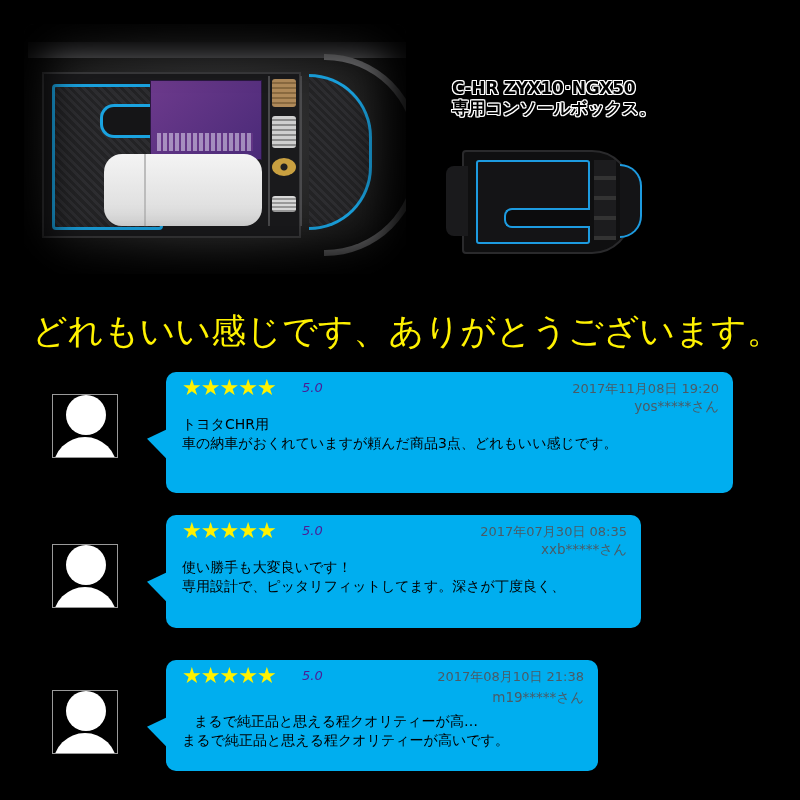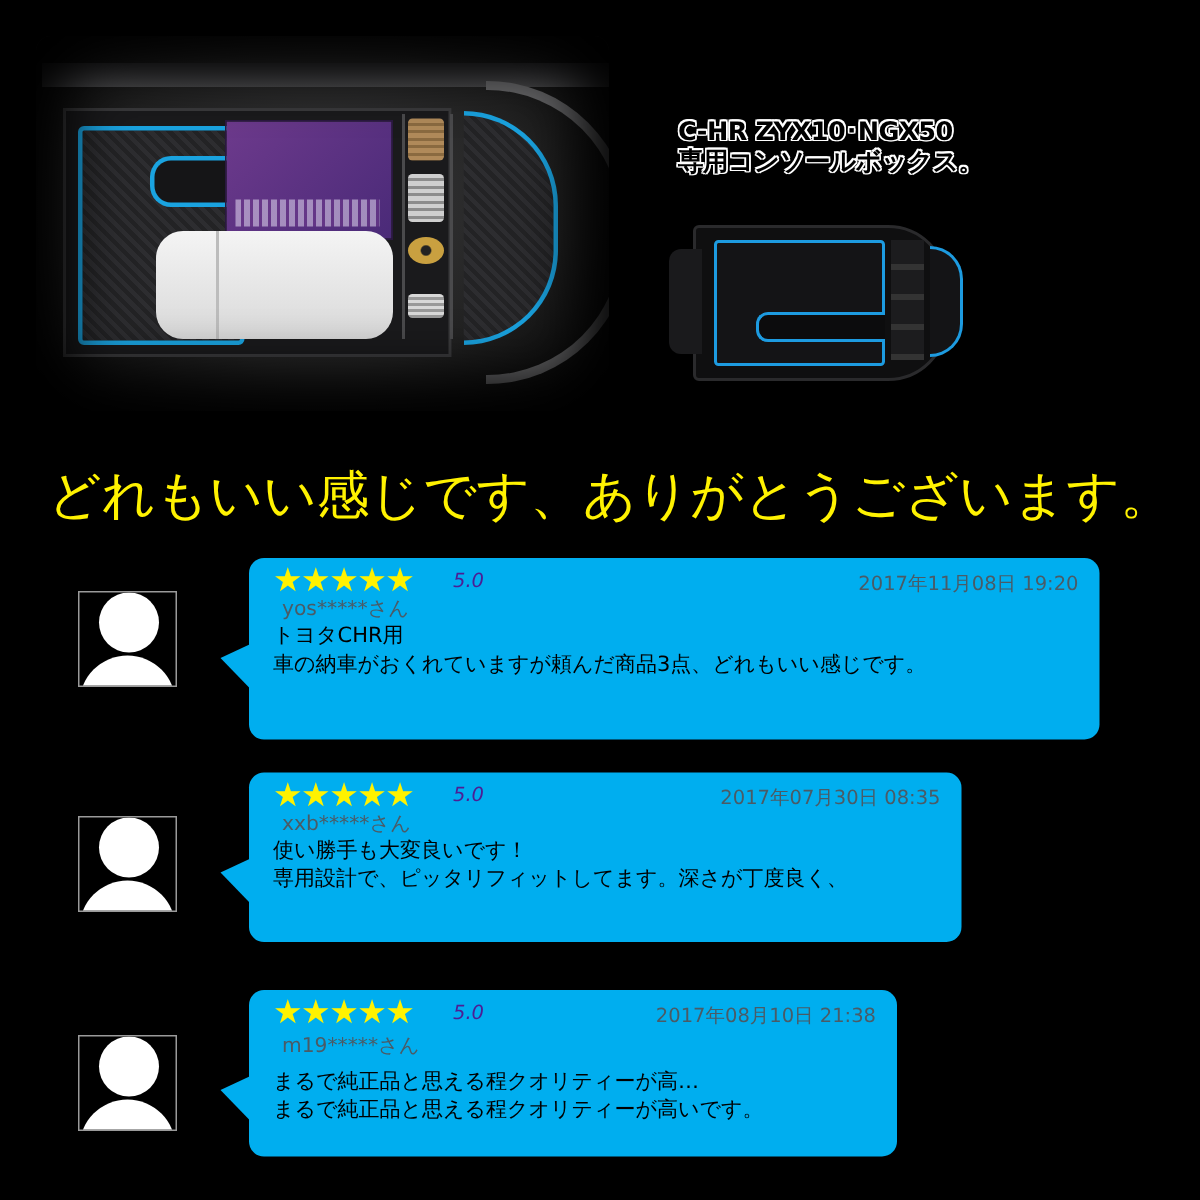--- a/index.html
+++ b/index.html
@@ -75,21 +75,21 @@
 
     .bubble { position: absolute; left: 166px; background: #00aeef; border-radius: 10px; box-sizing: border-box;
               padding: 6px 14px 6px 16px; color: #000; }
     .bubble .tail { position: absolute; left: -19px; width: 0; height: 0; border-style: solid;
                     border-width: 0 20px 30px 0; border-color: transparent #00aeef transparent transparent;
                     transform: skewY(-25deg); }
     .bubble .row1 { position: relative; height: 20px; }
     .stars { position: absolute; left: 0; top: -1px; color: #fff200; font-size: 22px; letter-spacing: -1px; line-height: 22px; }
     .score { position: absolute; left: 120px; top: 2px; font-size: 13px; color: #4c1d95; font-style: italic; }
     .date { position: absolute; right: 0; top: 2px; font-size: 13px; color: #4a5b66; white-space: nowrap; }
-    .user { font-size: 13.5px; color: #4a5b66; line-height: 17px; margin-left: 6px; }
+    .user { font-size: 13.5px; color: #4a5b66; line-height: 17px; margin-left: 6px; text-align: right; }
     .text { font-size: 14px; line-height: 19px; color: #000; white-space: nowrap; }
   </style>
 </head>
 <body>
 
 <div class="photo">
   <div class="rail"></div>
   <div class="tray"></div>
   <div class="mat"></div>
   <div class="slot"></div>
@@ -158,15 +158,15 @@
   <div class="torso"></div>
 </div>
 <div class="bubble" style="top:660px; width:432px; height:111px;">
   <div class="tail" style="top:62px;"></div>
   <div class="row1">
     <span class="stars">★★★★★</span>
     <span class="score">5.0</span>
     <span class="date">2017年08月10日 21:38</span>
   </div>
   <div class="user" style="margin-top:3px;">m19*****さん</div>
-  <div class="text" style="margin-top:6px;">まるで純正品と思える程クオリティーが高…</div>
+  <div class="text" style="margin-top:6px;margin-left:12px;">まるで純正品と思える程クオリティーが高…</div>
   <div class="text">まるで純正品と思える程クオリティーが高いです。</div>
 </div>
 
 </body></html>

